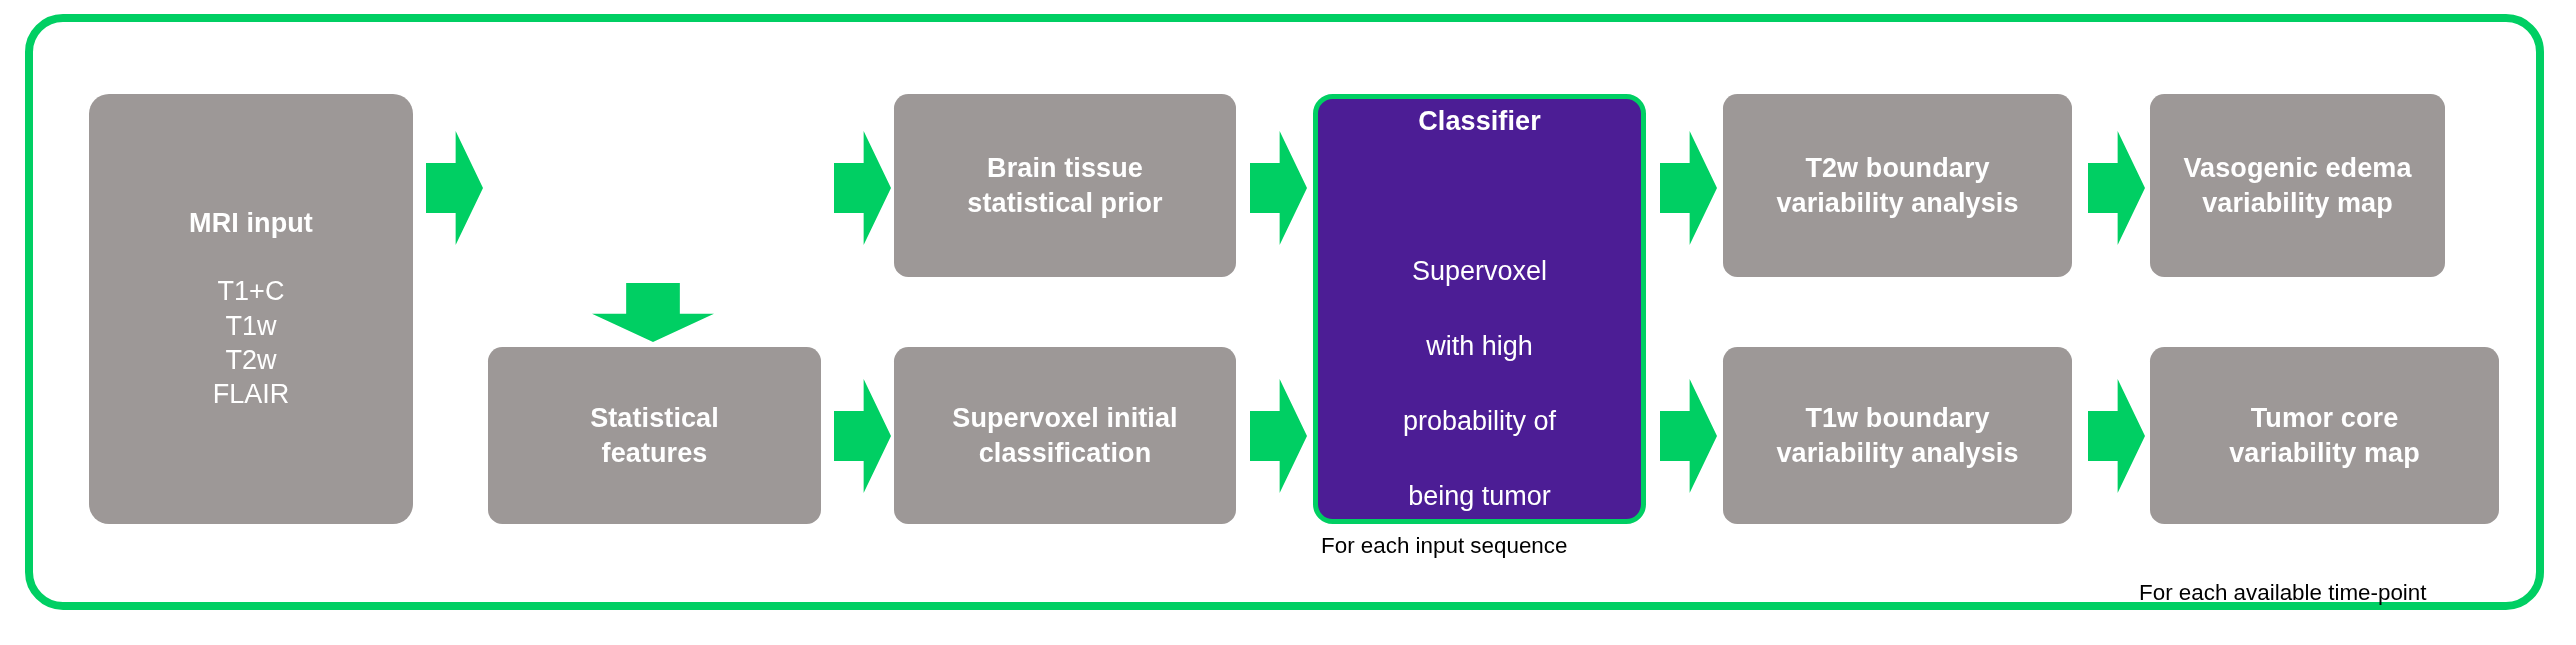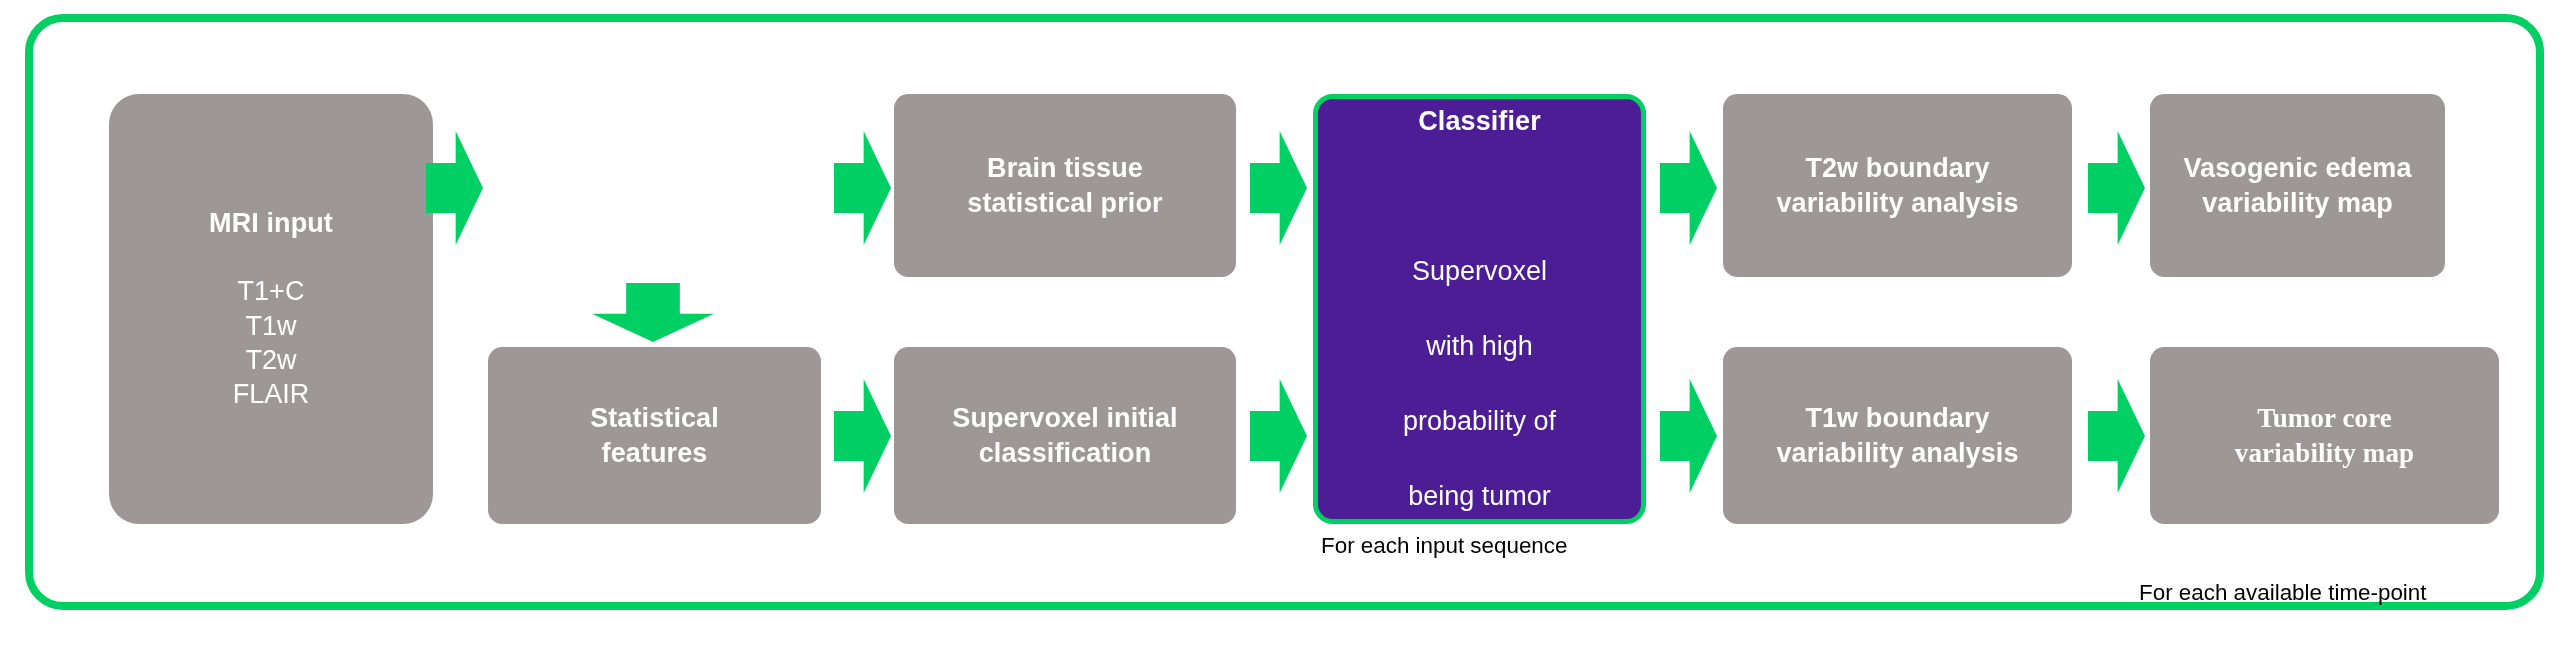--- a/index.html
+++ b/index.html
@@ -42,22 +42,21 @@
     box-sizing: border-box;
     display: flex;
     flex-direction: column;
     align-items: center;
     justify-content: center;
     color: #ffffff;
     text-align: center;
     padding: 5.4px 9px;
   }
   .box.soft {
-    border-radius: 30px;
-    margin-left: 20px;
+    border-radius: 20px;
   }
   .box .title {
     font-weight: bold;
     font-size: 27px;
     line-height: 1.26;
     letter-spacing: 0.1px;
   }
   .box .sub {
     font-weight: normal;
     font-size: 27px;
@@ -166,21 +165,21 @@
 
   <div class="arrow right" style="left:1660px; top:379px; width:57px; height:114px;"></div>
 
   <div class="box" style="left:1723px; top:347px; width:349px; height:177px;text-align:center;">
     <div class="title">T1w boundary</div>
     <div class="title">variability analysis</div>
   </div>
 
   <div class="arrow right" style="left:2088px; top:379px; width:57px; height:114px;"></div>
 
-  <div class="box" style="left:2150px; top:347px; width:349px; height:177px;font-family:Liberation Serif, serif;">
+  <div class="box" style="left:2150px; top:347px; width:349px; height:177px;">
     <div class="title">Tumor core</div>
     <div class="title">variability map</div>
   </div>
 
   <div class="caption" style="left:2139px; top:580px;">For each available time-point</div>
 
 </div>
 
 
 </body></html>

